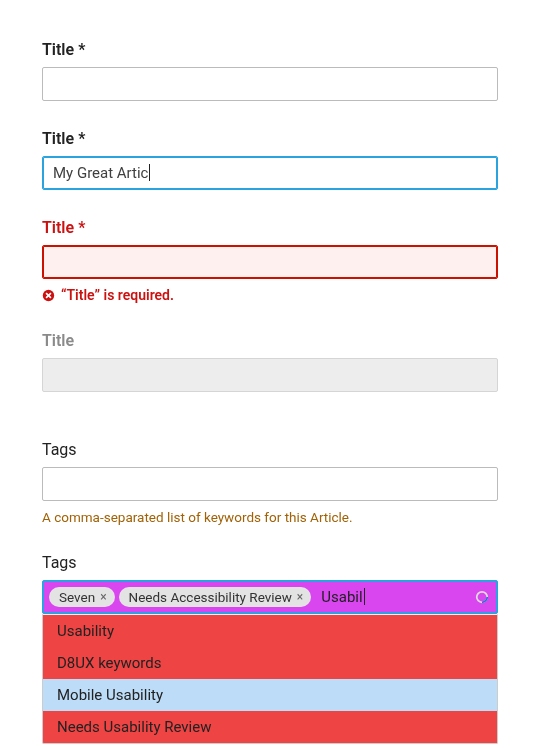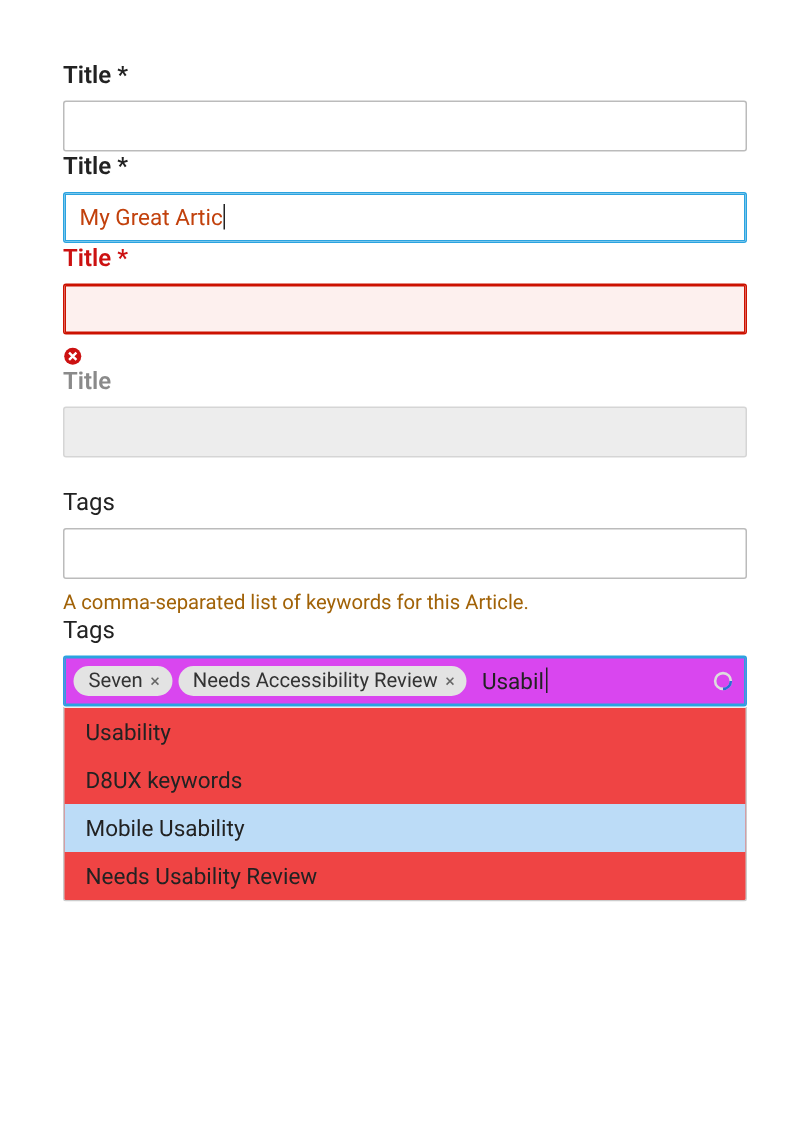--- a/index.html
+++ b/index.html
@@ -6,41 +6,42 @@
   body {
     margin: 0;
     font-family: -apple-system, BlinkMacSystemFont, "Segoe UI", Roboto, "Helvetica Neue", Arial, sans-serif;
     font-size: 15px;
     color: #222;
     background: #fff;
     width: 540px;
     padding: 40px 42px 40px 42px;
   }
   .field {
+    margin-bottom: 28px;
   }
   .field-label {
     font-size: 16px;
     font-weight: 600;
     margin-bottom: 8px;
     color: #222;
   }
   .field-label .req {
     font-weight: 600;
   }
   .field.error .field-label { color: #c11; }
   .field.disabled .field-label { color: #8a8a8a; }
   .text-input {
     width: 100%;
     height: 34px;
     border: 1px solid #bbb;
     border-radius: 2px;
     background: #fff;
     padding: 4px 10px;
     font-size: 15px;
-    color: #c2410c;
+    color: #404040;
     outline: none;
     font-family: inherit;
   }
   .text-input.focus {
     border-color: #2aa3e0;
     box-shadow: 0 0 0 1px #2aa3e0 inset;
   }
   .text-input.error {
     border: 1px solid #cc1100;
     box-shadow: 0 0 0 1px #cc1100 inset;
@@ -161,20 +162,21 @@
     <span class="req">*</span>
   </div>
   <input class="text-input error" type="text" value="" style="">
   <div class="error-row">
     <span class="icon">
       <svg viewBox="0 0 16 16" width="13" height="13">
           <circle cx="8" cy="8" r="7" fill="#c11"></circle>
           <path d="M5 5 L11 11 M11 5 L5 11" stroke="#fff" stroke-width="2"></path>
         </svg>
     </span>
+    <span>“Title” is required.</span>
   </div>
 </div>
 
 <div class="field disabled">
   <div class="field-label">
     <span>Title</span>
   </div>
   <input class="text-input disabled" type="text" disabled="" value="" style="">
 </div>
 

